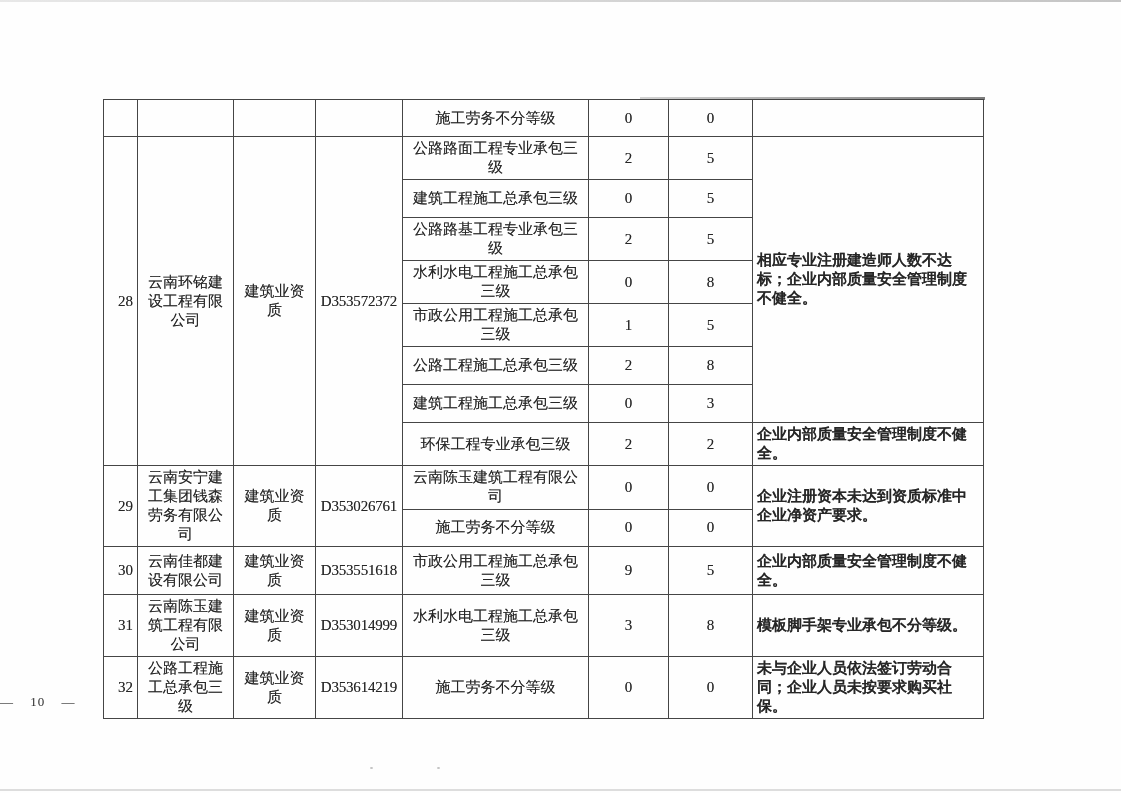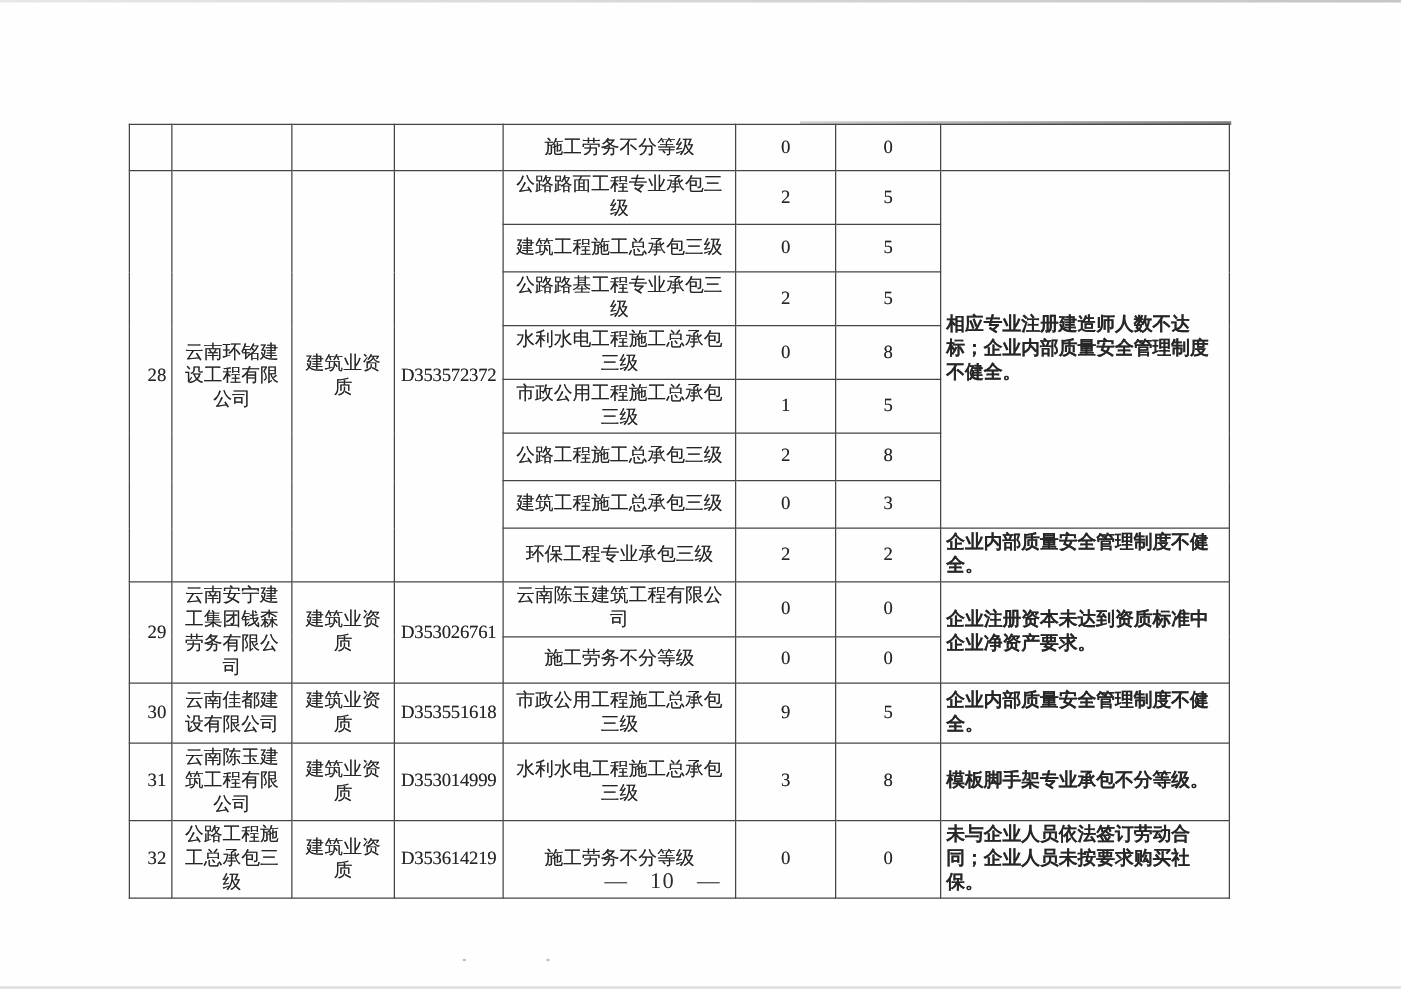--- a/index.html
+++ b/index.html
@@ -62,22 +62,21 @@
     font-size: 14.8px;
     line-height: 21px;
     padding: 2px 1px 2px 6px;
     font-weight: bold;
   }
   .page-number {
     position: absolute;
     top: 694px;
     left: 0;
     width: 1060px;
-    text-align: center;
-    font-size: 18px;
+    font-size: 13px;
     color: #2e2e2e;
     word-spacing: 12px;
     letter-spacing: 1px;
   }
 </style>
 </head>
 <body>
 
 <div class="page">
   <div class="scan-top"></div>

